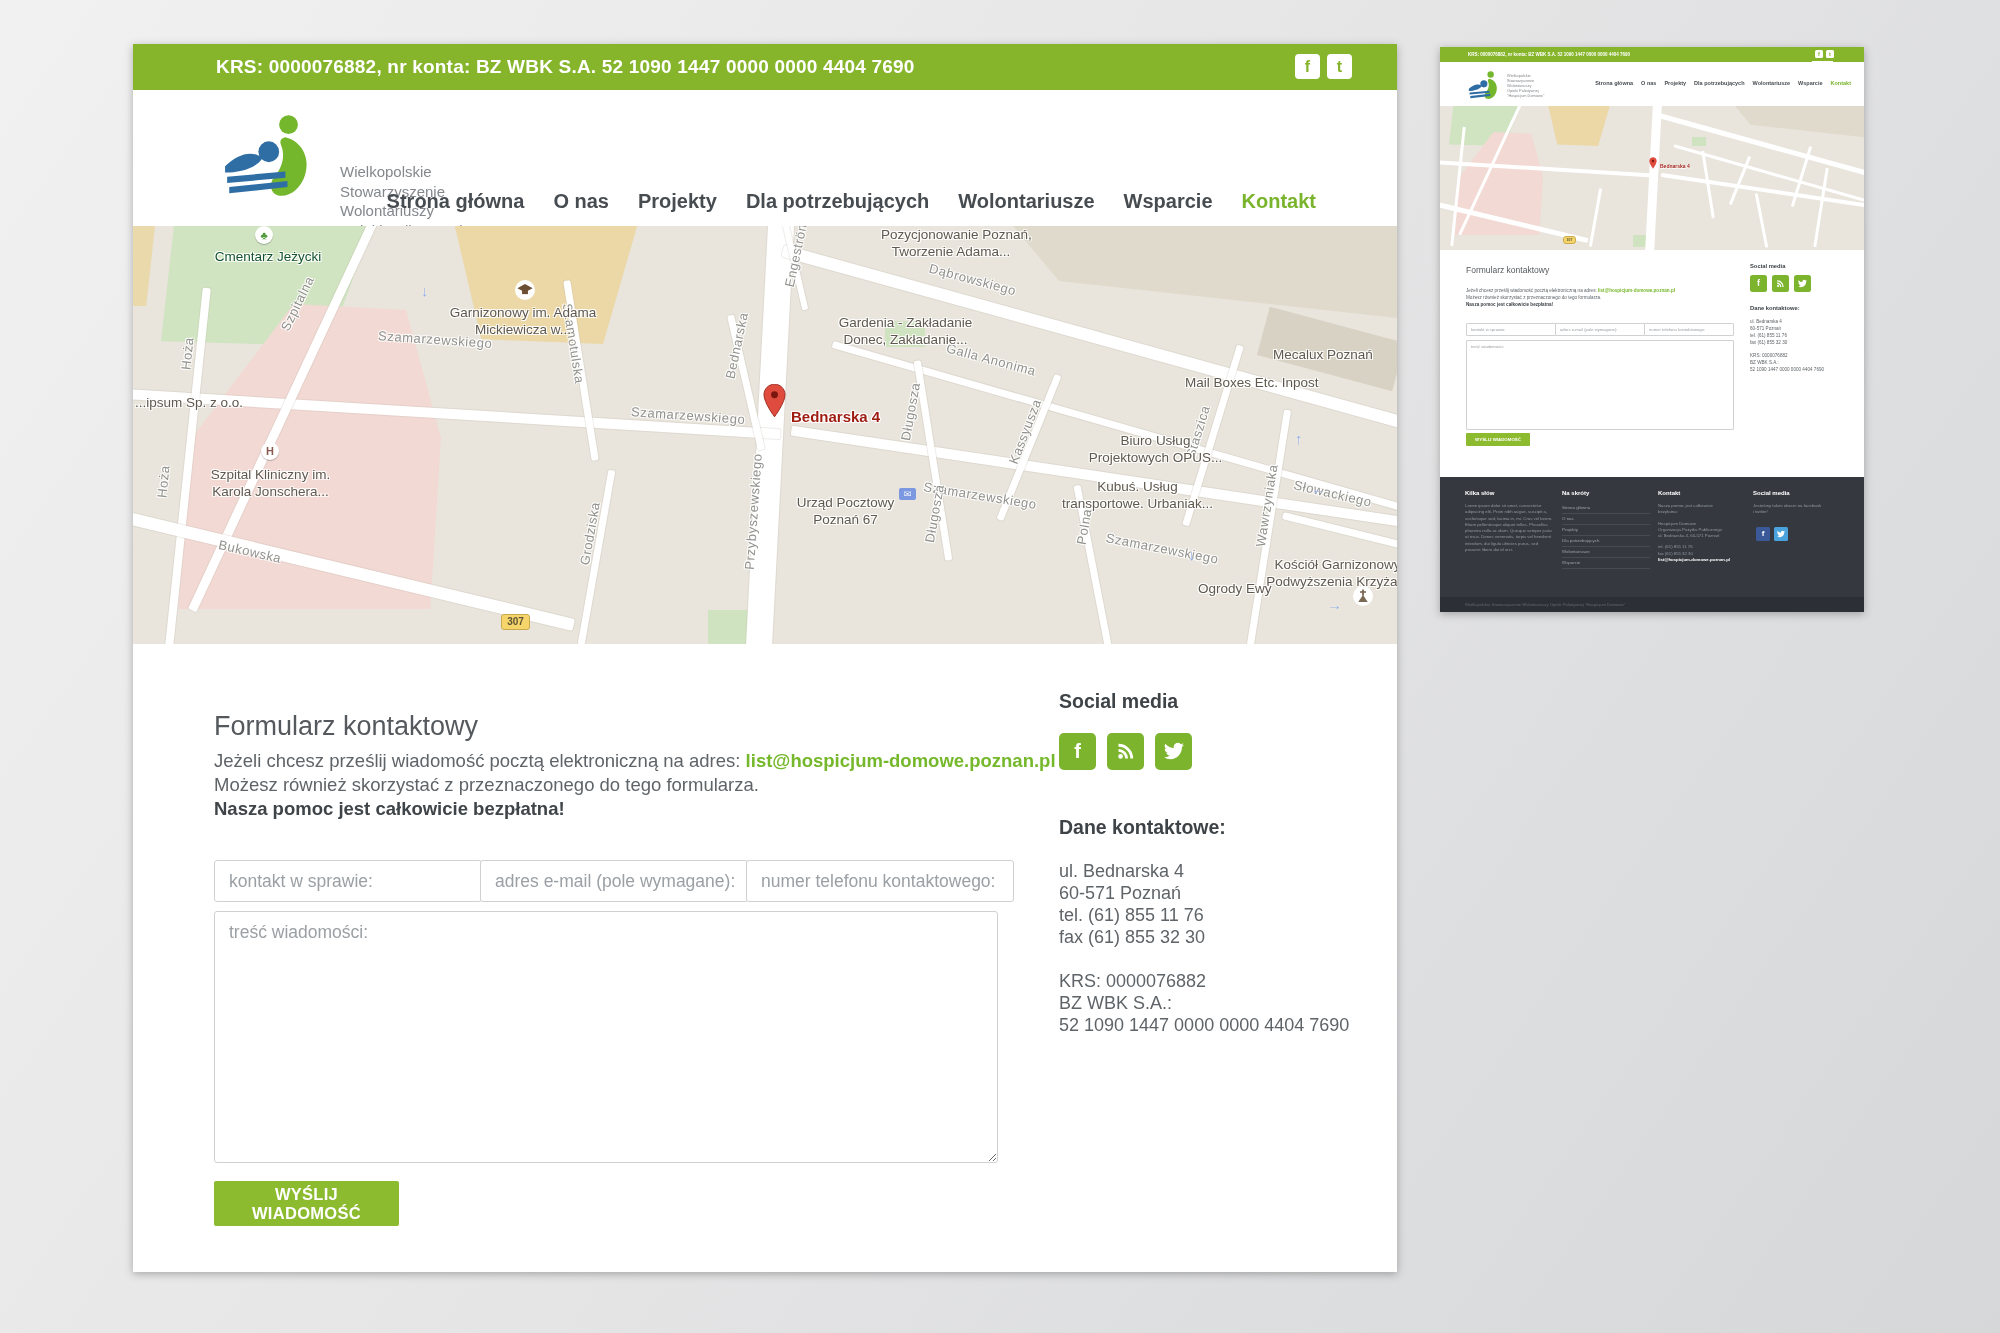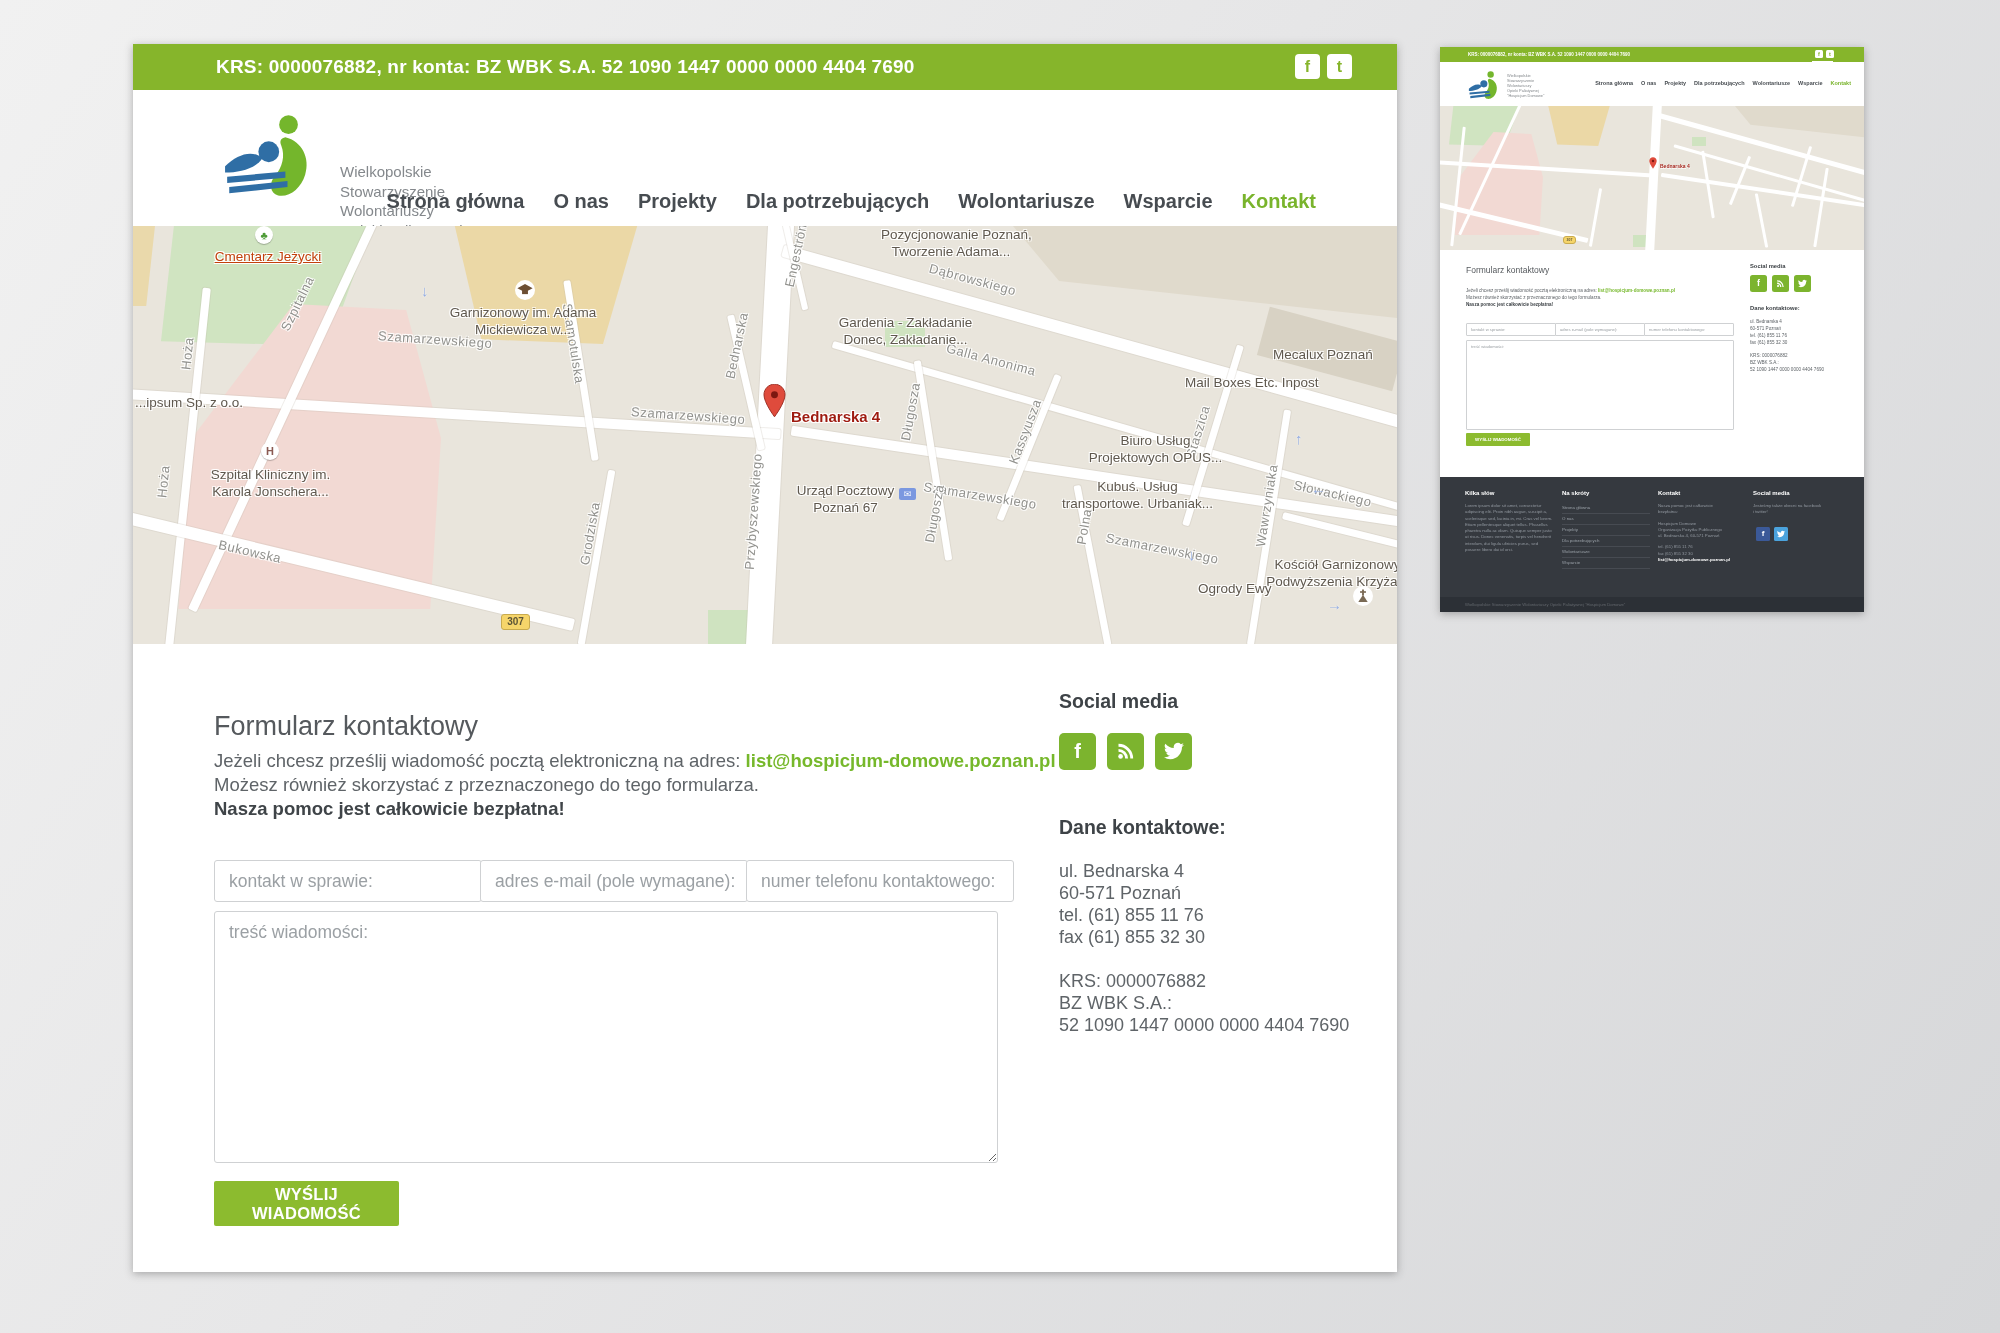--- a/index.html
+++ b/index.html
@@ -21,21 +21,21 @@
   .nav .active{color:#79b42c;}
   
   .map{position:absolute;left:0;top:182px;width:1264px;height:418px;background:#e9e5dc;overflow:hidden;cursor:grab;}
   .poly{position:absolute;}
   .road{position:absolute;background:#fff;border-radius:2px;box-shadow:0 0 0 1px rgba(190,185,170,.25);}
   .stl{position:absolute;font-size:13px;color:#91918d;letter-spacing:.6px;white-space:nowrap;
     text-shadow:1px 1px 0 rgba(255,255,255,.9),-1px -1px 0 rgba(255,255,255,.9),1px -1px 0 rgba(255,255,255,.9),-1px 1px 0 rgba(255,255,255,.9);}
   .poi{position:absolute;font-size:13.5px;color:#5f584e;text-align:center;line-height:17px;white-space:nowrap;
     text-shadow:1px 1px 0 #fff,-1px -1px 0 #fff,1px -1px 0 #fff,-1px 1px 0 #fff;}
   .poi span{display:block;}
-  .cem-label{color:#c2410c;text-decoration:underline;}
+  .cem-label{color:#14532d;}
   .mapicon{position:absolute;width:18px;height:18px;background:#fff;border-radius:50%;
     box-shadow:0 1px 1px rgba(0,0,0,.25);text-align:center;line-height:18px;font-size:11px;font-weight:bold;}
   .arrow{position:absolute;color:#96aee2;font-size:15px;font-weight:bold;text-shadow:0 0 2px #fff;}
   .badge{position:absolute;background:#f6d56a;border:1px solid #c9ab4e;border-radius:3px;
     font-size:10px;font-weight:bold;color:#5d5536;text-align:center;}
   .marker-label{position:absolute;font-size:15px;font-weight:bold;color:#9e1b10;
     text-shadow:1px 1px 0 #fff,-1px -1px 0 #fff,1px -1px 0 #fff,-1px 1px 0 #fff;white-space:nowrap;}
   
   .content-h2{position:absolute;left:81px;top:645px;font-size:27px;font-weight:400;color:#55595d;}
   .intro{position:absolute;left:81px;top:705px;font-size:18.5px;line-height:24px;color:#5f6468;}
@@ -218,21 +218,21 @@
         <span>Mail Boxes Etc. Inpost</span>
       </div>
     <div class="poi" style="left:950px;top:206px;width:145px;">
       <span>Biuro Usług</span>
       <span>Projektowych OPUS...</span>
     </div>
     <div class="poi" style="left:922px;top:252px;width:165px;">
       <span>Kubuś. Usług</span>
       <span>transportowe. Urbaniak...</span>
     </div>
-    <div class="poi" style="left:660px;top:256px;width:105px;">
+    <div class="poi" style="left:660px;top:268px;width:105px;">
       <span>Urząd Pocztowy</span>
       <span>Poznań 67</span>
     </div>
     <div class="abs" style="left:766px;top:262px;width:17px;height:12px;background:#7b98e0;border-radius:2px;color:#fff;font-size:9px;line-height:12px;text-align:center;">✉</div>
     <div class="poi" style="left:1132px;top:330px;width:145px;">
       <span>Kościół Garnizonowy</span>
       <span>Podwyższenia Krzyża...</span>
     </div>
     <svg class="abs" style="left:1220px;top:360px;" width="20" height="20" viewBox="0 0 17 17">
       <circle cx="8.5" cy="8.5" r="8.5" fill="#fff"></circle>

